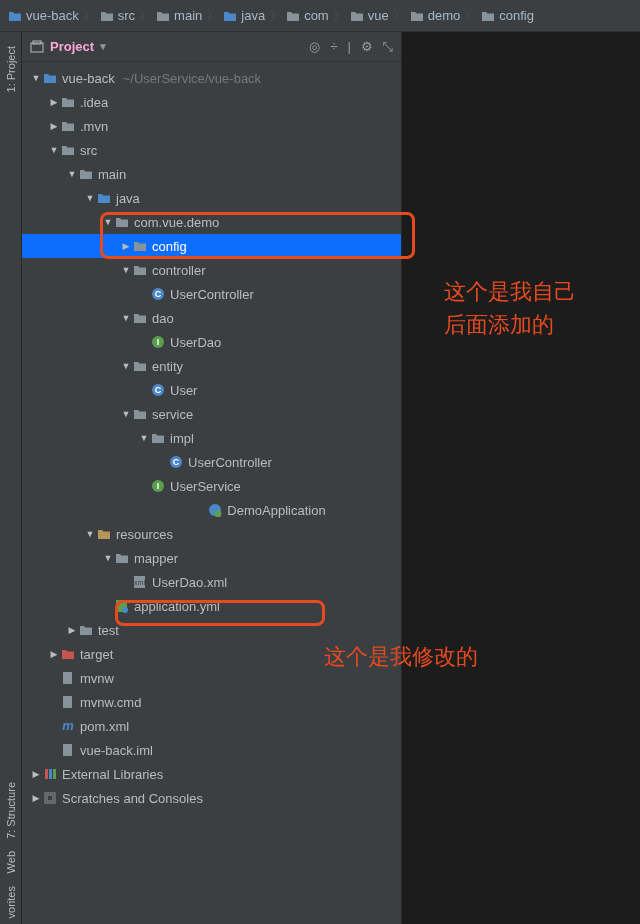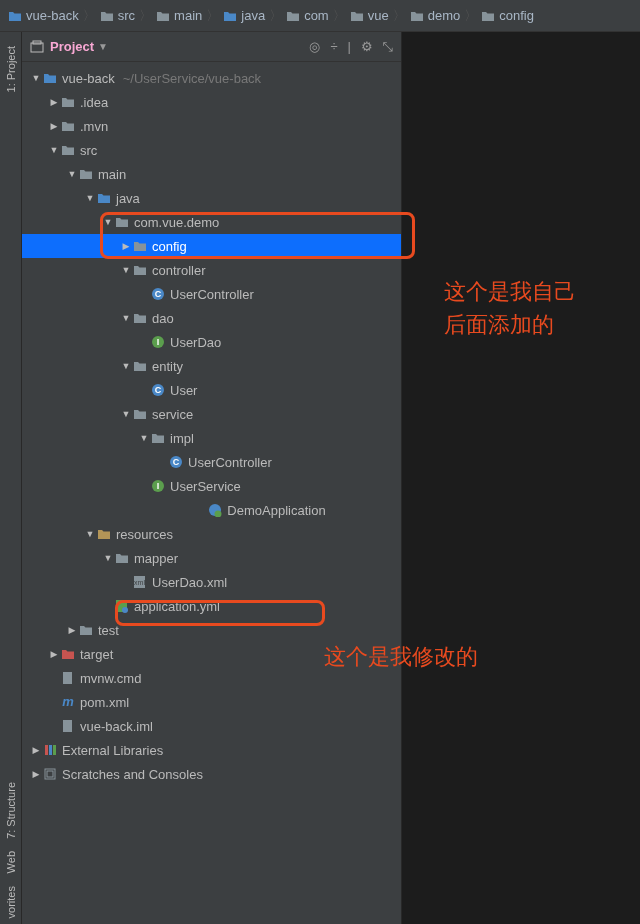--- a/index.html
+++ b/index.html
@@ -389,20 +389,29 @@
           </span>
           <span class="t-label">target</span>
         </div>
         <div class="tree-row" style="padding-left: 26px;">
           <span class="arrow none">▶</span>
           <span class="t-icon">
             <svg width="14" height="14">
               <rect x="2" y="1" width="9" height="12" fill="#87939a"></rect>
             </svg>
           </span>
+          <span class="t-label">mvnw</span>
+        </div>
+        <div class="tree-row" style="padding-left: 26px;">
+          <span class="arrow none">▶</span>
+          <span class="t-icon">
+            <svg width="14" height="14">
+              <rect x="2" y="1" width="9" height="12" fill="#87939a"></rect>
+            </svg>
+          </span>
           <span class="t-label">mvnw.cmd</span>
         </div>
         <div class="tree-row" style="padding-left: 26px;">
           <span class="arrow none">▶</span>
           <span class="t-icon">
             <svg width="14" height="14">
               <text x="7" y="11" text-anchor="middle" fill="#4a88c7" font-size="13" font-style="italic" font-weight="bold">m</text>
             </svg>
           </span>
           <span class="t-label">pom.xml</span>

